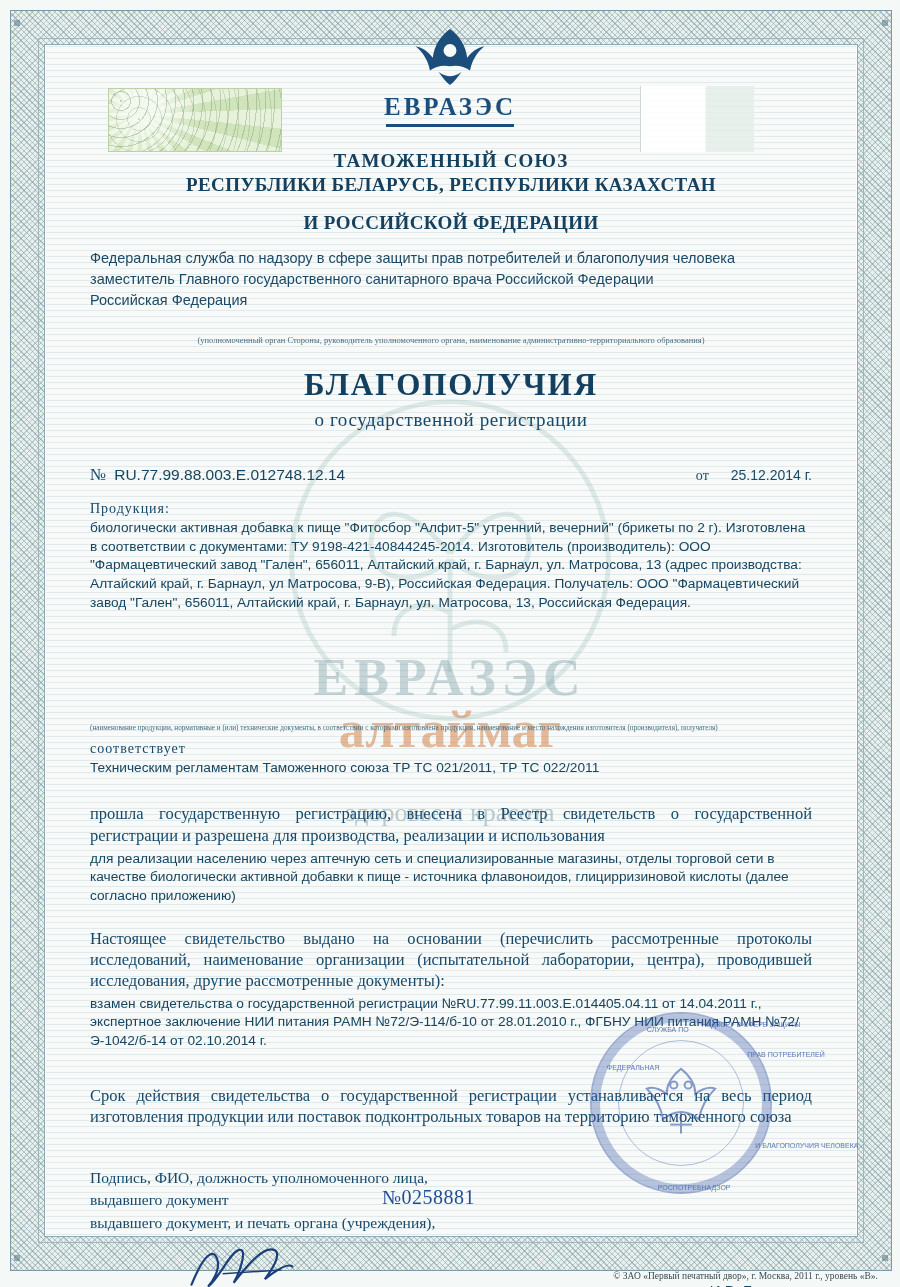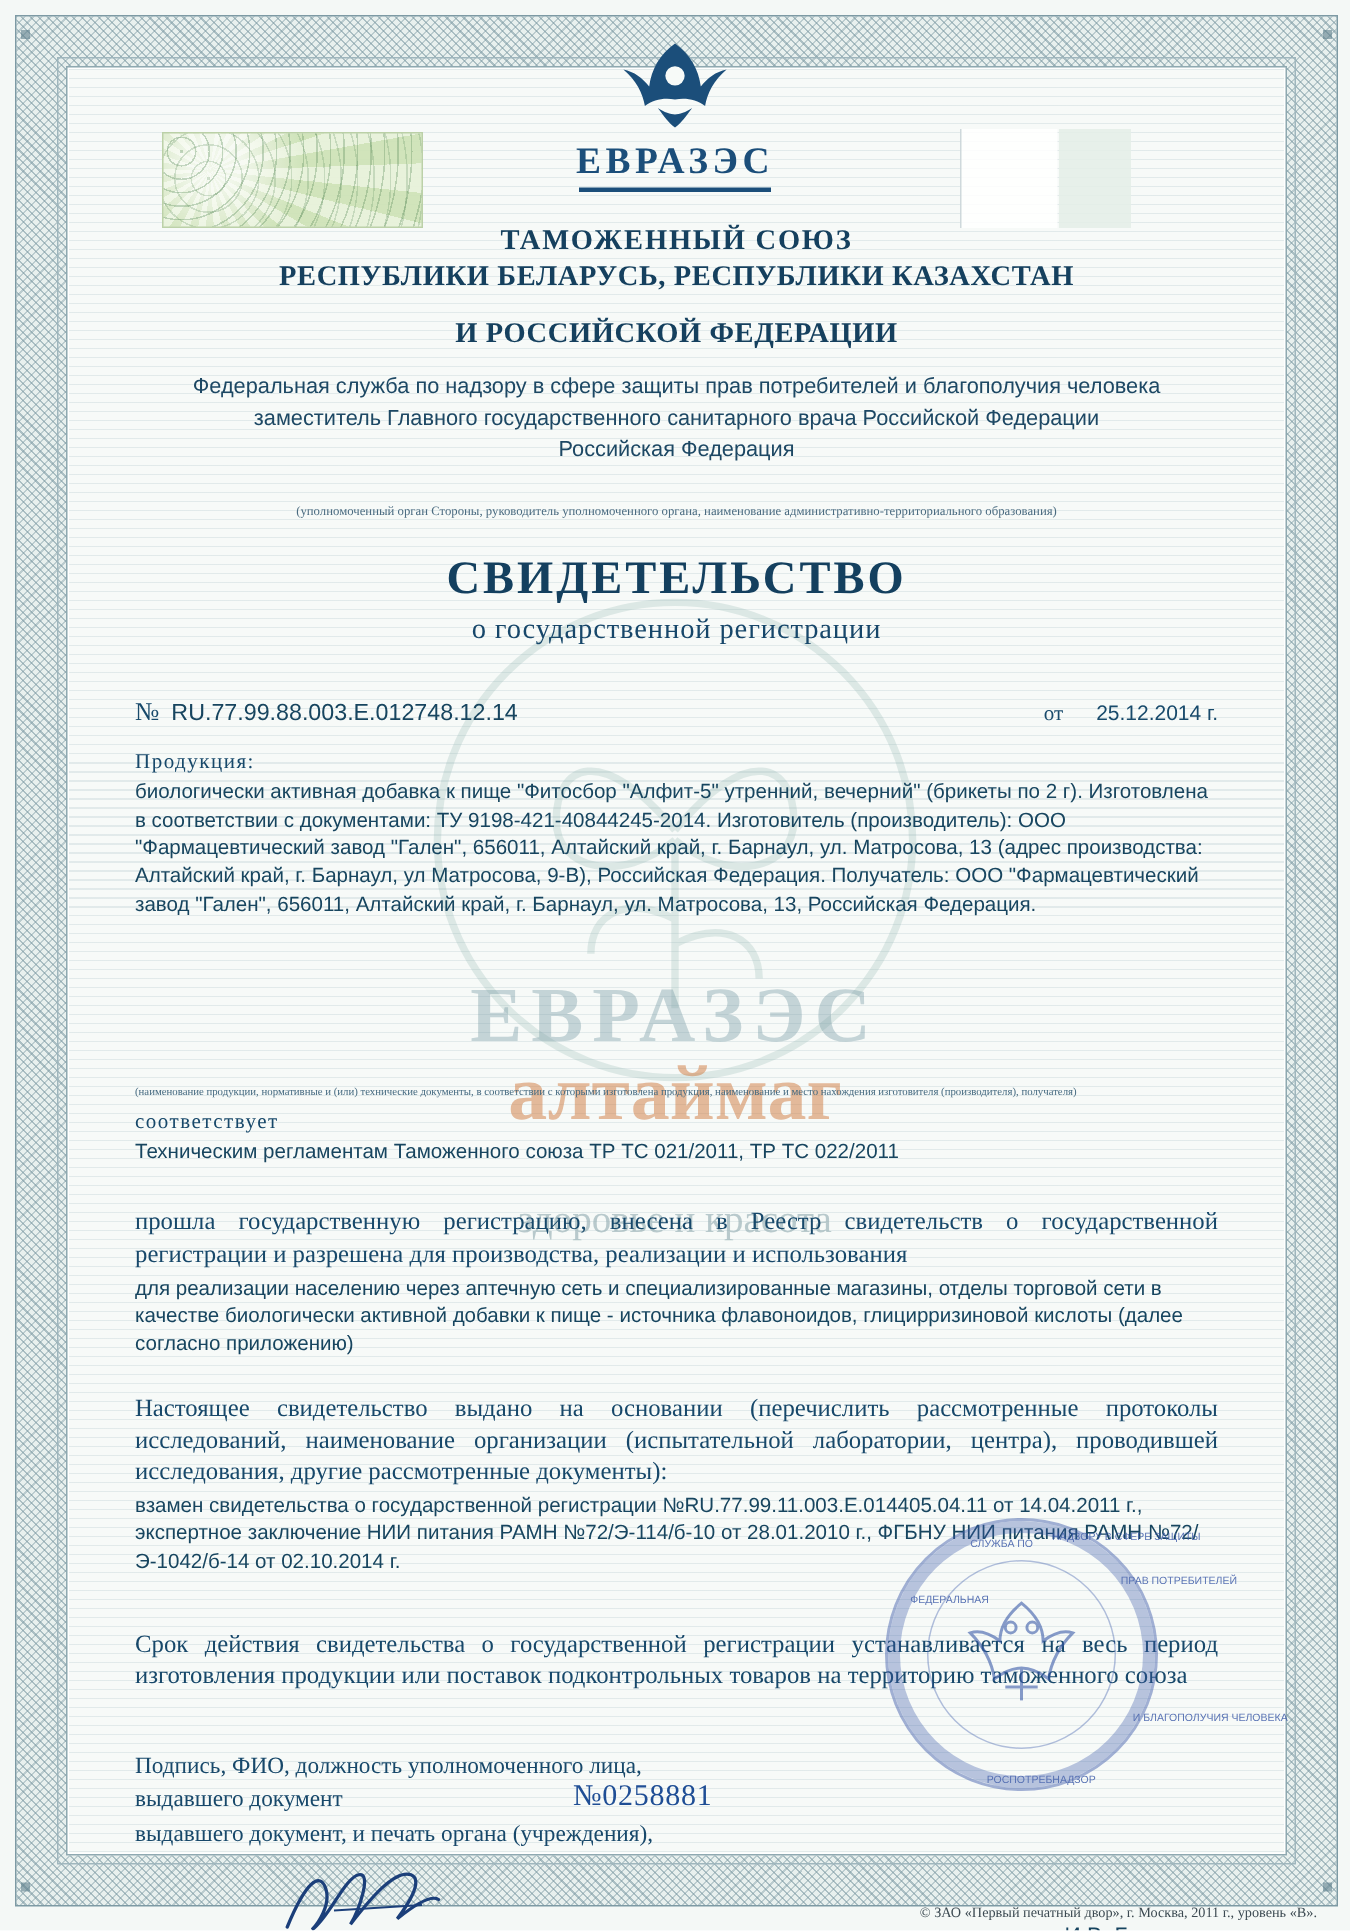--- a/index.html
+++ b/index.html
@@ -194,21 +194,20 @@
     text-align: center;
     font-family: "Liberation Serif", serif;
     font-weight: bold;
     color: #15405e;
   }
   .t-union .l1 { font-size: 19px; letter-spacing: 1.2px; }
   .t-union .l2 { font-size: 19px; letter-spacing: 0.4px; margin-top: 2px; }
   .t-union .l3 { font-size: 19px; letter-spacing: 0.4px; margin-top: 16px; font-family: Liberation Serif, serif; }
 
   .t-org {
-    text-align: center;
     font-size: 14.5px;
     line-height: 1.45;
     margin-top: 14px;
     color: #1d4864;
   }
   .t-hint {
     text-align: center;
     font-family: "Liberation Serif", serif;
     font-size: 8.5px;
     color: #4a6b80;
@@ -462,21 +461,21 @@
     </div>
 
     <div class="t-org">
       <div>Федеральная служба по надзору в сфере защиты прав потребителей и благополучия человека</div>
       <div>заместитель Главного государственного санитарного врача Российской Федерации</div>
       <div>Российская Федерация</div>
     </div>
 
     <div class="t-hint">(уполномоченный орган Стороны, руководитель уполномоченного органа, наименование административно-территориального образования)</div>
 
-    <div class="t-title">СВИДЕТЕЛЬСТВО</div>
+    <div class="t-title">БЛАГОПОЛУЧИЯ</div>
     <div class="t-subtitle">о государственной регистрации</div>
 
     <div class="row-number">
       <span class="no-sign">№</span>
       <span class="no-val">RU.77.99.88.003.Е.012748.12.14</span>
       <span class="ot">
         <span class="ot-label">от</span>
         <span class="ot-val">25.12.2014 г.</span>
       </span>
     </div>

